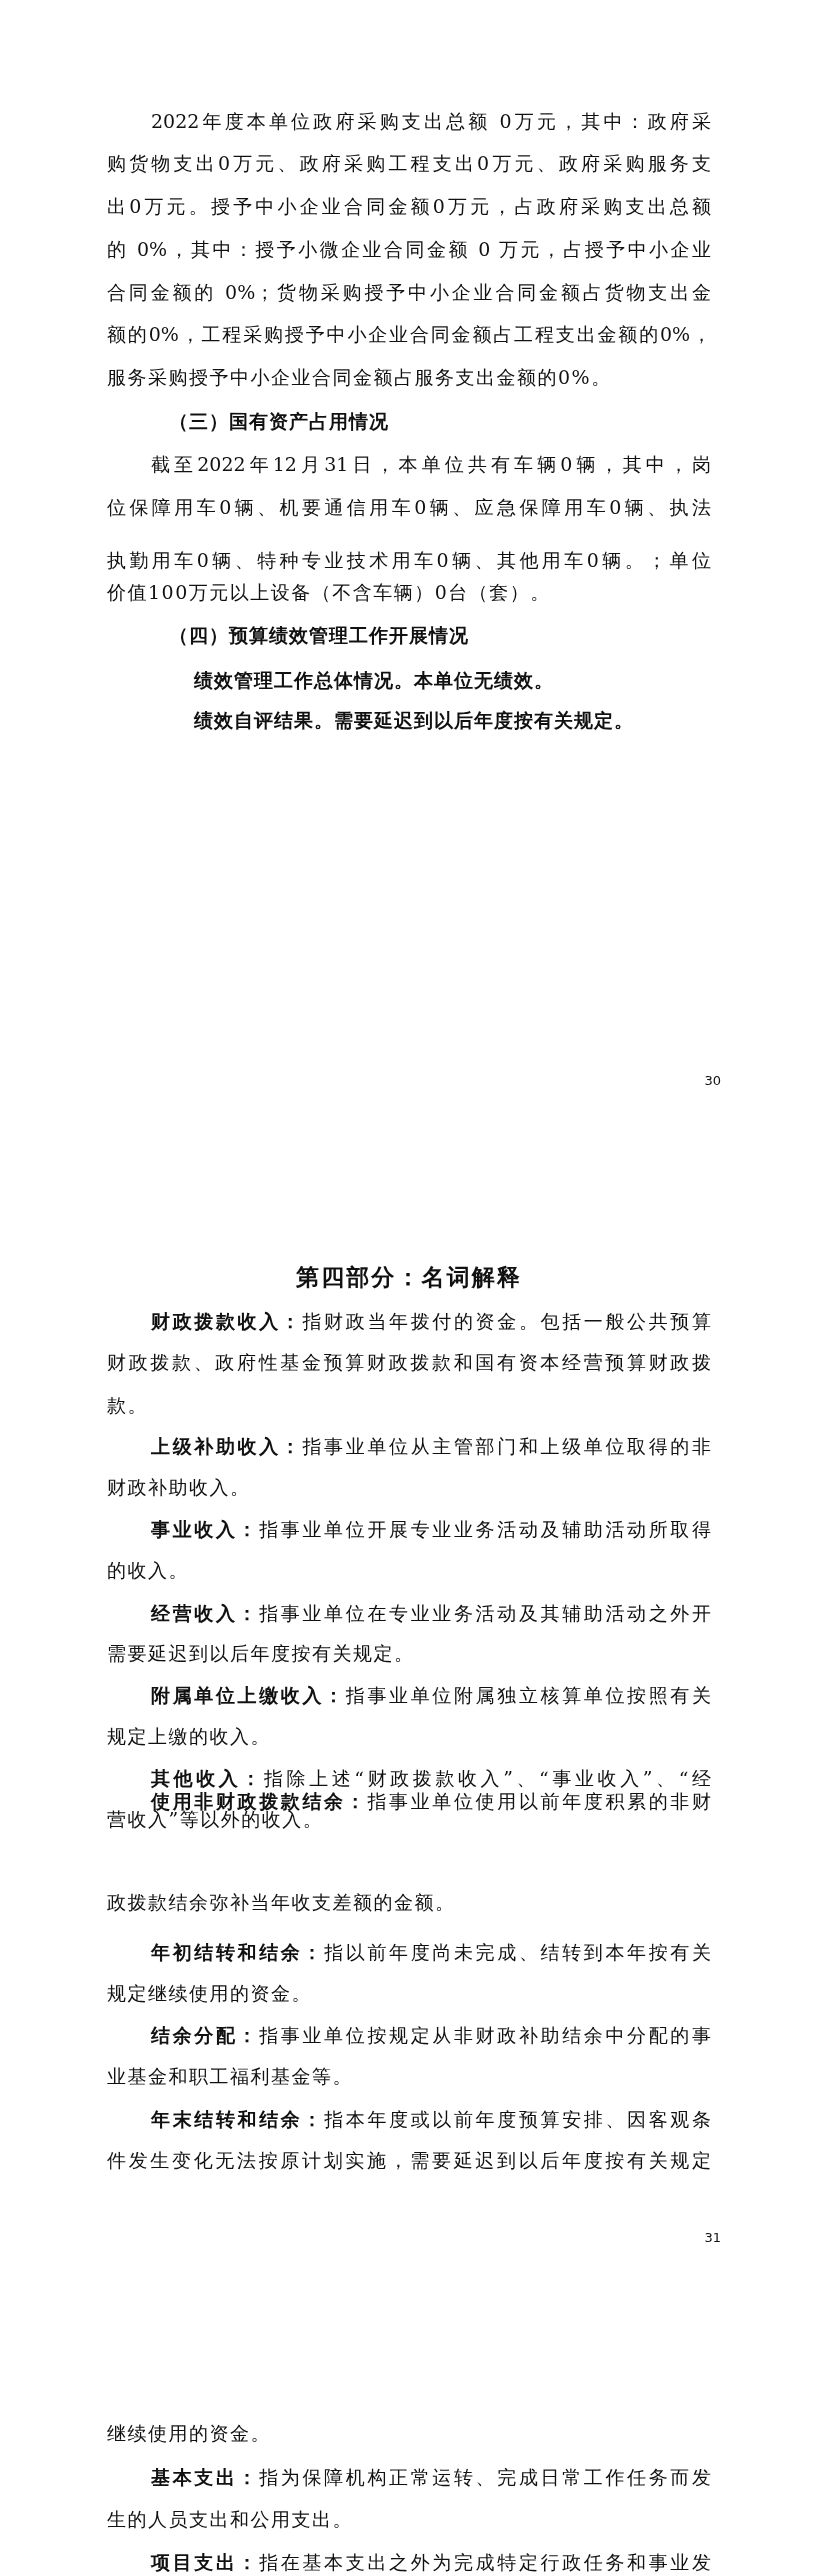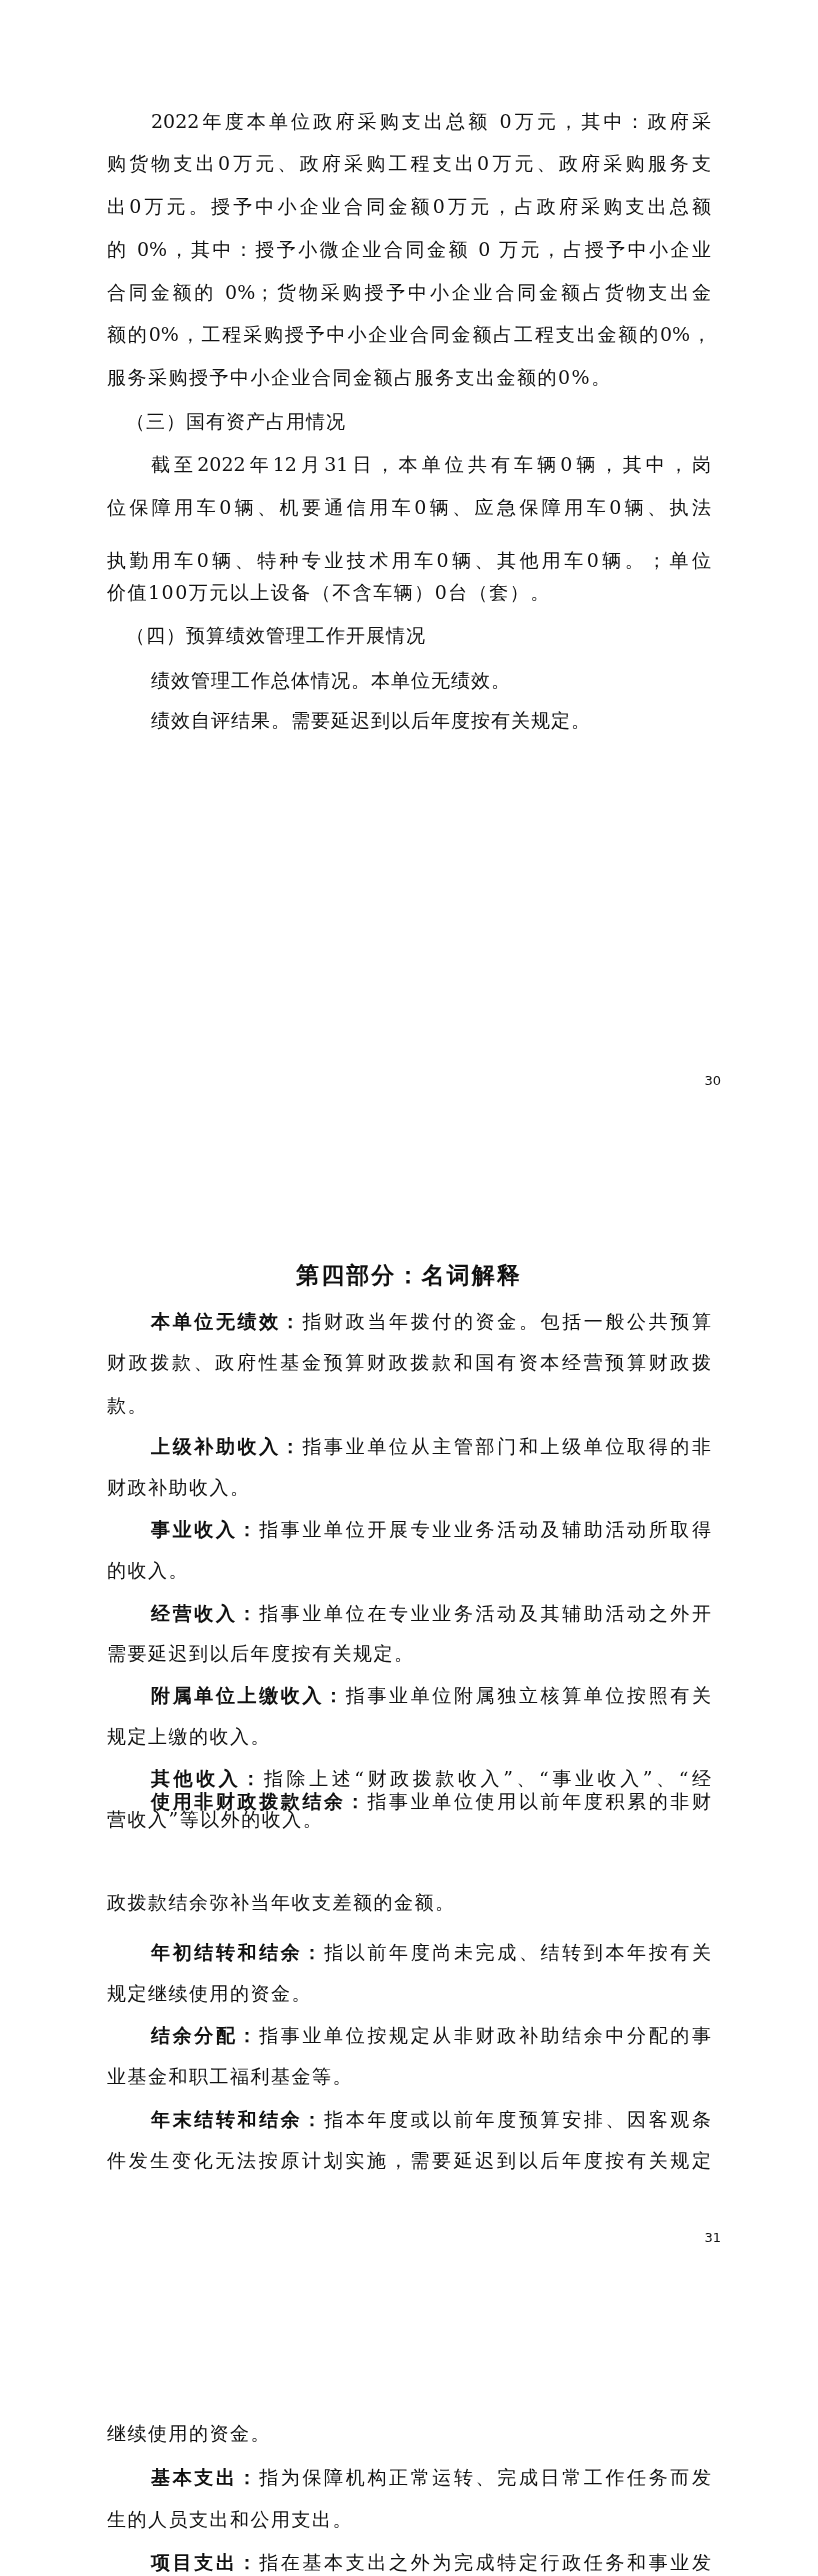--- a/index.html
+++ b/index.html
@@ -14,27 +14,27 @@
     font-family: "DejaVu Serif", "Liberation Serif", serif;
     font-size: 19px;
     color: #111111;
     white-space: nowrap;
     text-align: justify;
     text-align-last: justify;
     overflow: visible;
   }
   .line.indent { left: 151px; width: 560px; }
   .line.last { text-align-last: left; letter-spacing: 1.5px; }
-  .line.heading { font-weight: normal; font-family: "DejaVu Sans", "Liberation Sans", sans-serif; text-align-last: left; letter-spacing: 1px; }
+  .line.heading { font-weight: bold; font-family: "DejaVu Sans", "Liberation Sans", sans-serif; text-align-last: left; letter-spacing: 1px; margin-left: 43px; }
   .term { font-weight: bold; font-family: "DejaVu Sans", "Liberation Sans", sans-serif; }
   .title {
     position: absolute;
     left: 0; width: 818px;
     text-align: center;
-    font-family: Liberation Mono, monospace;
+    font-family: Liberation Serif, serif;
     font-weight: bold;
     font-size: 23px;
     height: 31px; line-height: 31px;
     letter-spacing: 2.1px;
     color: #111111;
   }
   .page-num {
     position: absolute;
     left: 690px; width: 31px;
     text-align: right;
@@ -69,21 +69,21 @@
 
     <div class="line indent heading" style="top:667px">绩效管理工作总体情况。本单位无绩效。</div>
     <div class="line indent heading" style="top:707px">绩效自评结果。需要延迟到以后年度按有关规定。</div>
 
     <div class="page-num" style="top:1075px">30</div>
   </div>
 
   <div>
     <div class="title" style="top:1262px">第四部分：名词解释</div>
 
-    <div class="line indent" style="top:1308px"><span class="term">本单位无绩效：</span><span>指财政当年拨付的资金。包括一般公共预算</span></div>
+    <div class="line indent" style="top:1308px"><span class="term">财政拨款收入：</span><span>指财政当年拨付的资金。包括一般公共预算</span></div>
     <div class="line" style="top:1349px">财政拨款、政府性基金预算财政拨款和国有资本经营预算财政拨</div>
     <div class="line last" style="top:1392px">款。</div>
 
     <div class="line indent" style="top:1433px"><span class="term">上级补助收入：</span><span>指事业单位从主管部门和上级单位取得的非</span></div>
     <div class="line last" style="top:1474px">财政补助收入。</div>
 
     <div class="line indent" style="top:1516px"><span class="term">事业收入：</span><span>指事业单位开展专业业务活动及辅助活动所取得</span></div>
     <div class="line last" style="top:1557px">的收入。</div>
 
     <div class="line indent" style="top:1600px"><span class="term">经营收入：</span><span>指事业单位在专业业务活动及其辅助活动之外开</span></div>

